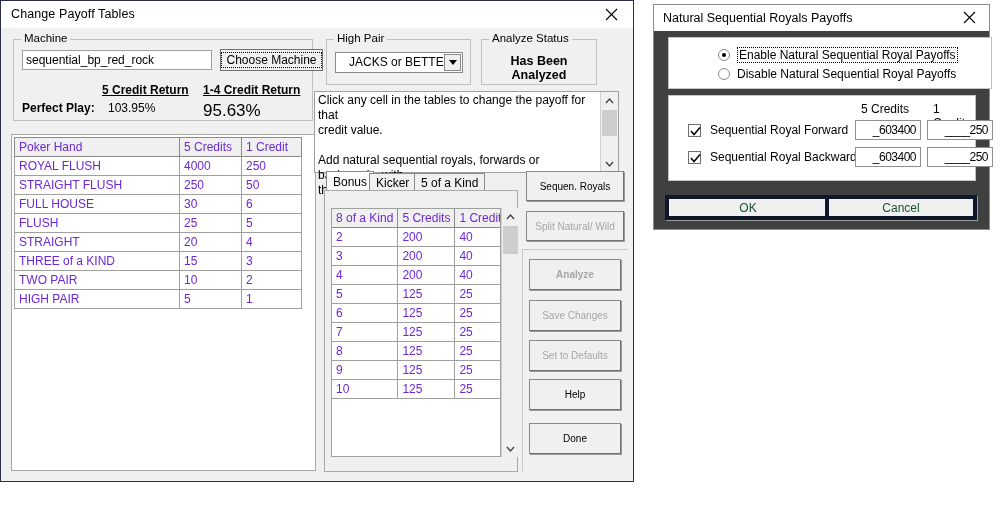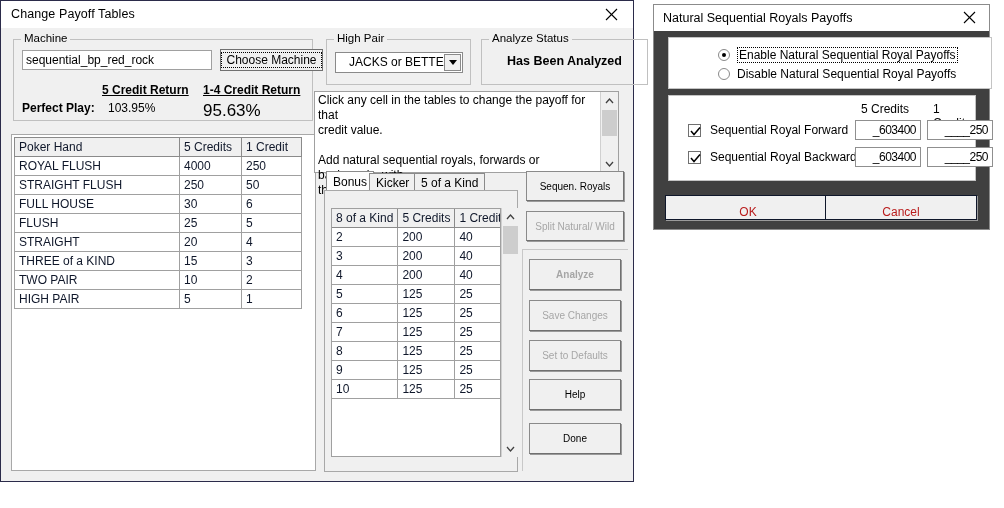--- a/index.html
+++ b/index.html
@@ -111,21 +111,21 @@
     table-layout:fixed;
   }
   table.grid th, table.grid td{
     border:1px solid #a0a0a0;
     padding:2px 4px;
     text-align:left;
     font-weight:normal;
     height:19px;
     box-sizing:border-box;
     background:#fff;
-    color:#0f172a;
+    color:#6d28d9;
     white-space:nowrap;
     overflow:hidden;
   }
   table.grid th{
     background:#f0f0f0;
     border-color:#8a8a8a;
   }
   td.sel{ background:#0d7ad4; color:#fff; }
 
   #poker-table{position:absolute;left:2px;top:2px;}
@@ -146,21 +146,21 @@
   }
   #highpair-arrow{
     position:absolute;right:1px;top:1px;width:17px;height:17px;
     background:#f0f0f0;
     border:1px solid #8a8a8a;
     box-sizing:border-box;
     display:flex;align-items:center;justify-content:center;
   }
 
   
-  #analyze-group{left:480px;top:38px;width:167px;height:46px;}
+  #analyze-group{left:480px;top:38px;width:116px;height:46px;}
   #analyze-status-text{
     position:absolute;left:0;right:0;top:14px;text-align:center;
     font-weight:bold;font-size:12.5px;
   }
 
   
   #info-box{
     position:absolute;left:313px;top:90px;width:305px;height:82px;
     border:1px solid #a0a0a0;background:#fff;box-sizing:border-box;
   }
@@ -294,24 +294,24 @@
     border:1px solid #8f8f8f;background:#fff;box-sizing:border-box;
     font-size:12px;color:#000;
     display:flex;align-items:center;justify-content:flex-end;
     padding-right:4px;
     font-family:"Liberation Sans", sans-serif;
   }
   .num-field .underfill{letter-spacing:-0.5px;}
   #dlg-ok{left:665px;top:195px;width:166px;height:25px;}
   #dlg-cancel{left:825px;top:195px;width:152px;height:25px;}
   .dlgbtn{
-    position:absolute;background:#f0f0f0;border:1px solid #0f172a;
+    position:absolute;background:#f0f0f0;border:4px solid #0f172a;
     box-shadow:1px 1px 0 #9a9a9a;
-    box-sizing:border-box;font-size:12px;color:#b91c1c;
-    display:flex;align-items:flex-end;justify-content:center;cursor:default;
+    box-sizing:border-box;font-size:12px;color:#14532d;
+    display:flex;align-items:center;justify-content:center;cursor:default;
   }
 </style>
 </head>
 <body>
 
 <div class="win" id="main-window">
 
   <div id="main-titlebar">
     <div id="main-title">Change Payoff Tables</div>
     <div id="main-close">

